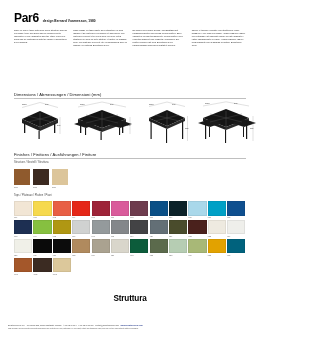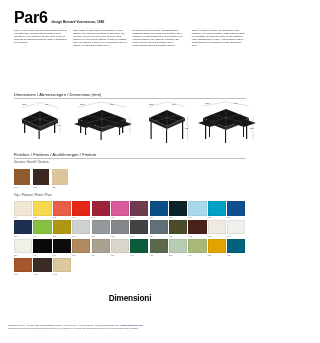--- a/index.html
+++ b/index.html
@@ -10,21 +10,21 @@
     color:#1a1a1a;
     overflow:hidden;
     position:relative;
   }
   .page{position:relative;width:260px;height:343px;box-sizing:border-box;}
 
   
   .header{position:absolute;left:14px;top:12px;width:232px;}
   .title-row{display:flex;align-items:baseline;gap:4px;}
   .title{
-    font-size:16px;font-weight:700;letter-spacing:-0.3px;
+    font-size:12px;font-weight:700;letter-spacing:-0.3px;
     line-height:12px;color:#000;
   }
   .subtitle{
     font-size:3.2px;font-weight:700;line-height:4px;color:#111;
     letter-spacing:0.05px;
   }
 
   
   .intro{
     position:absolute;left:14px;top:29px;width:232px;
@@ -418,21 +418,21 @@
           <span class="code">W02</span>
         </div>
         <div class="cell">
           <span class="chip" style="background: rgb(220, 200, 155);"></span>
           <span class="code">W03</span>
         </div>
       </div>
     </div>
 
   <div class="logo">
-    <span class="l1">Dimensioni</span>
+    <span class="l1">Struttura</span>
   </div>
 
   <div class="footer">
     <div class="footer-line">
       <span>Sculptures Jeux s.r.l. - Via Milano 21C, 20070 Pantigliate (Milano) - t +39 02 90 60 1 - f +39 02 90 61 890 - contact@sculpturesjeux.com -</span>
       <span class="web">www.sculpturesjeux.com</span>
     </div>
     <div class="footer-line legal">This brochure and all depicted products and fabrics are protected by law; particularly by copyright, patent and trademark laws, and may not be used without written permission.</div>
   </div>
 

